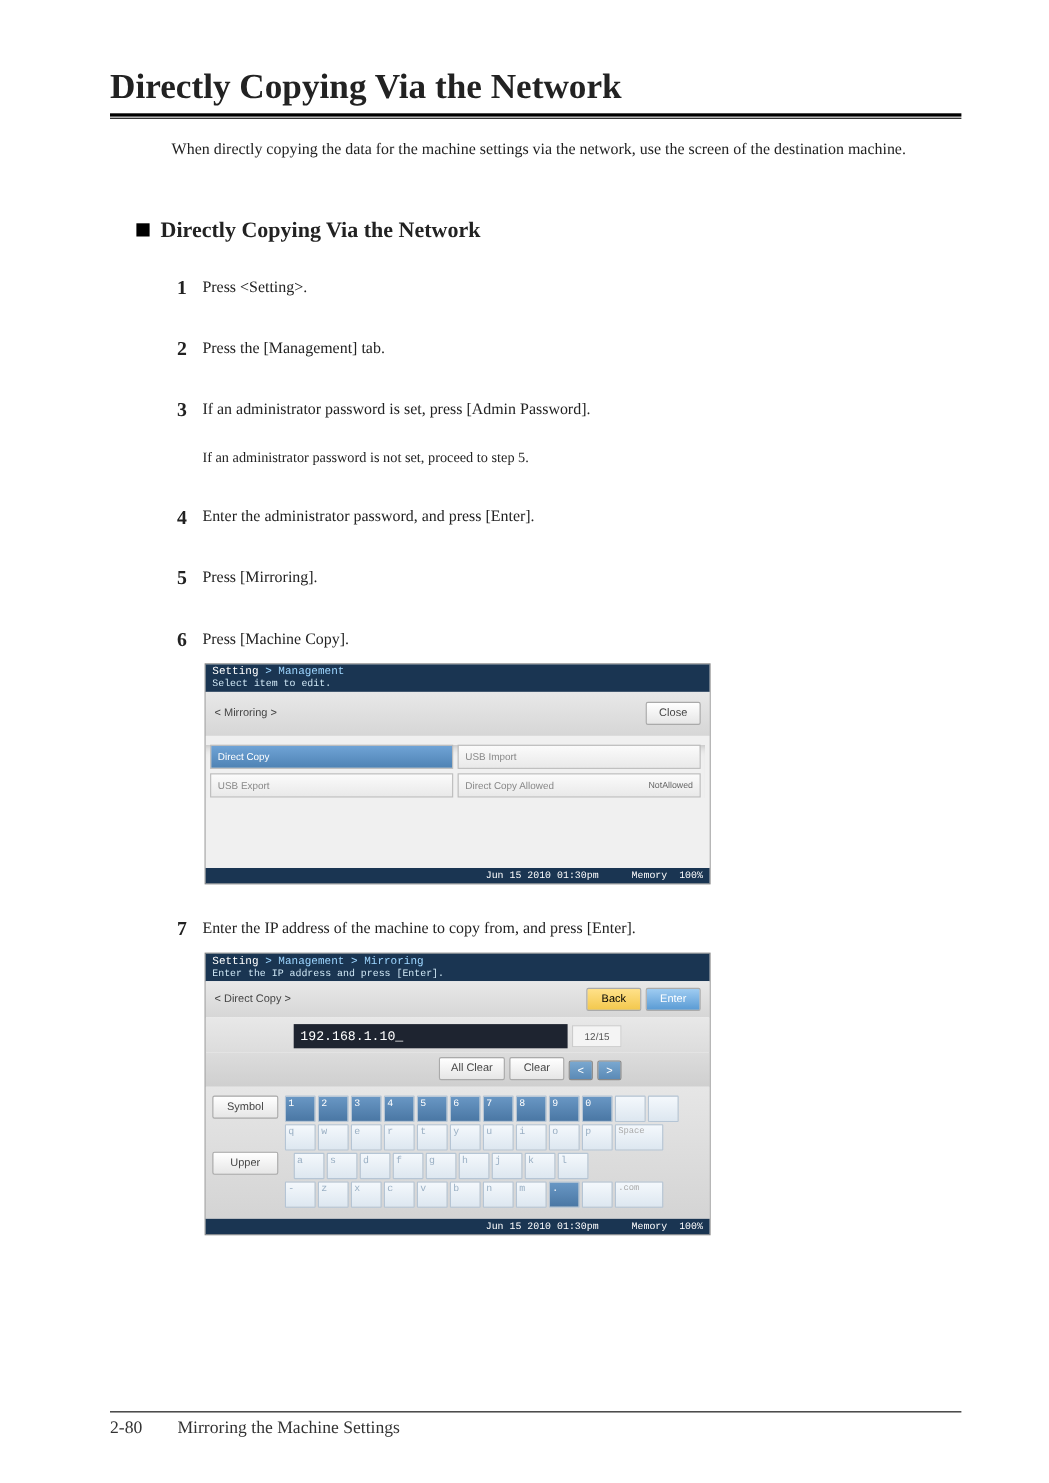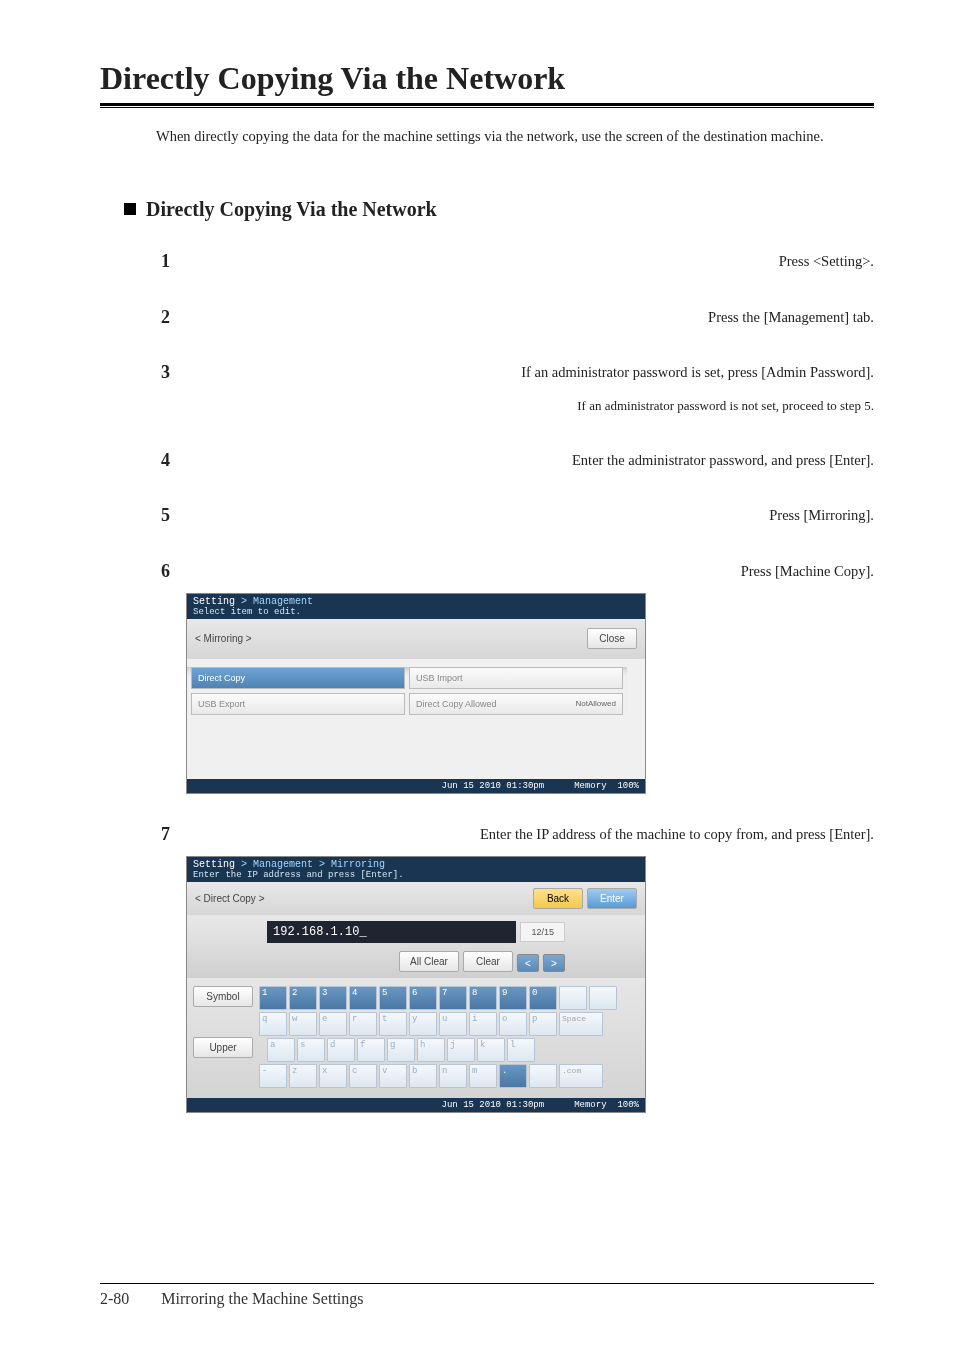--- a/index.html
+++ b/index.html
@@ -61,30 +61,29 @@
     .step-num {
       font-size: 18px;
       font-weight: bold;
       font-family: 'Century Schoolbook', Georgia, serif;
       min-width: 14px;
       text-align: right;
     }
     .step-body {
       flex: 1;
       font-family: 'Century Schoolbook', Georgia, serif;
-      text-align: right;
     }
     .step-text {
       font-size: 14.5px;
       line-height: 1.5;
     }
     .step-subtext {
       font-size: 13px;
       line-height: 1.5;
-      margin-top: 12px;
+      margin-top: 22px;
     }
     .screenshot {
       width: 460px;
       margin-left: 86px;
       margin-bottom: 30px;
       font-family: Verdana, Arial, sans-serif;
       border: 1px solid #888;
     }
     .ss-header {
       background: #1a3552;
@@ -119,21 +118,21 @@
     .ss-btn.yellow { background: linear-gradient(#ffe18a, #f3c84d); color: #000; }
     .ss-btn.blue { background: linear-gradient(#9fccf2, #5a9bd4); color: #fff; }
     .ss-body {
       background: #f0f0f0;
       height: 120px;
       position: relative;
     }
     .ss-grid {
       box-shadow: inset 0 8px 10px -8px rgba(0,0,0,0.3);
       position: absolute;
-      left: 0; right: 18px; top: 8px;
+      left: 0; right: 4px; top: 8px;
       display: grid;
       grid-template-columns: 1fr 1fr;
       gap: 4px 4px;
       padding: 0 4px;
     }
     .ss-cell {
       background: linear-gradient(#fbfbfb, #e9e9e9);
       border: 1px solid #bbb;
       font-size: 9px;
       padding: 4px 6px;

